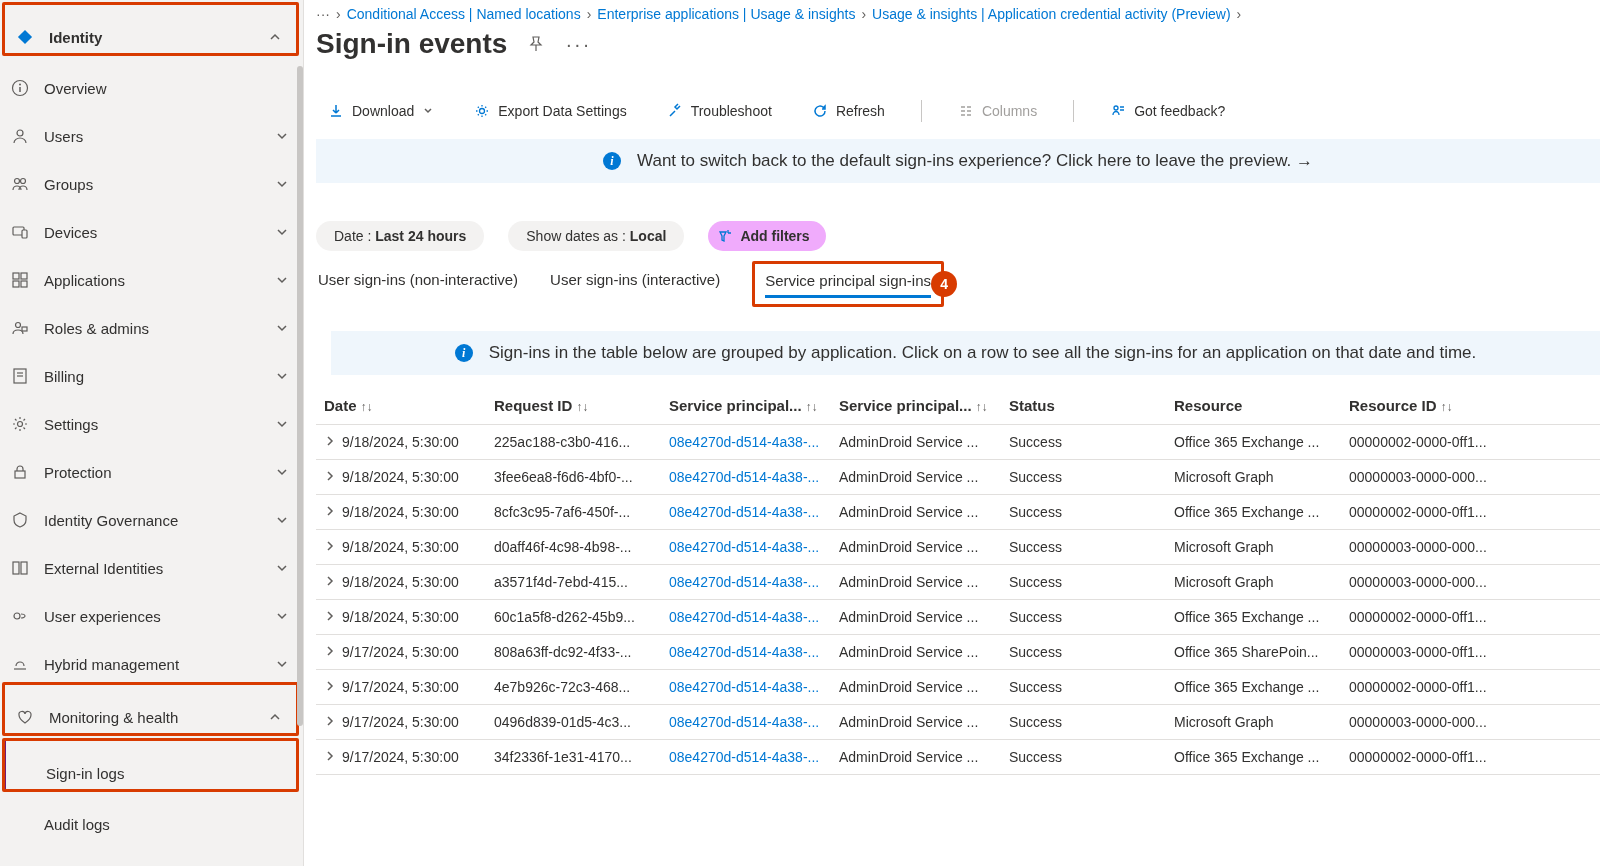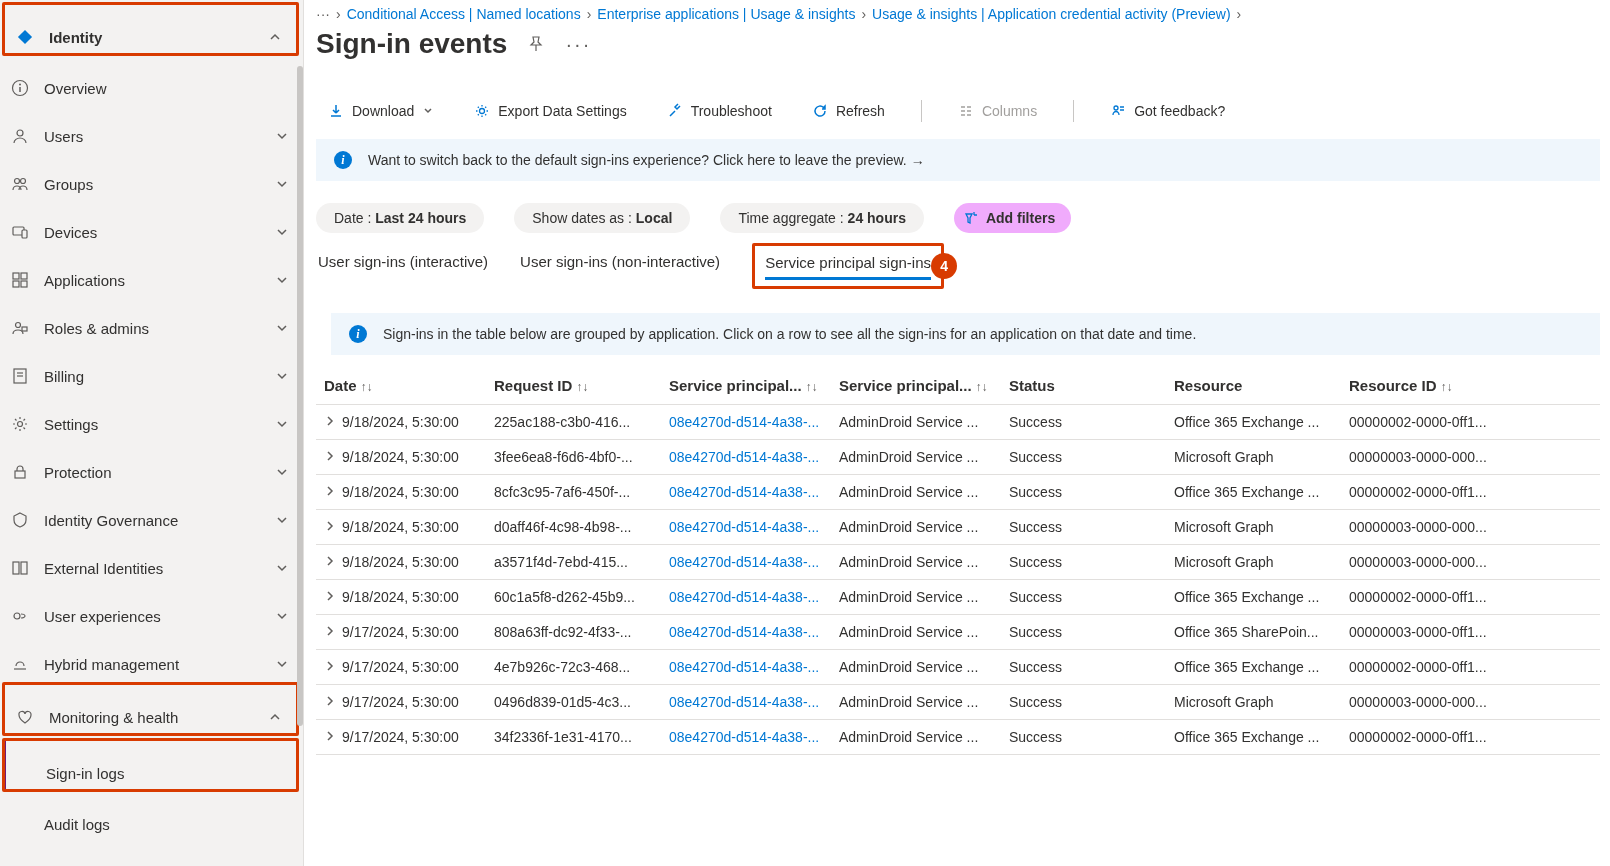--- a/index.html
+++ b/index.html
@@ -20,24 +20,24 @@
 .page-title-row { display: flex; align-items: center; gap: 20px; margin-top: 6px; }
 .page-title { font-size: 28px; font-weight: 600; }
 .pin-icon { color: #605e5c; cursor: pointer; }
 .more-icon { color: #605e5c; font-size: 20px; cursor: pointer; letter-spacing: 2px; }
 .toolbar { display: flex; align-items: center; gap: 16px; margin-top: 37px; padding-bottom: 8px; }
 .toolbar-btn { display: flex; align-items: center; gap: 8px; padding: 6px 12px; cursor: pointer; border-radius: 2px; color: #323130; }
 .toolbar-btn .icon { color: #0078d4; display: flex; align-items: center; }
 .toolbar-btn.disabled { color: #a19f9d; }
 .toolbar-btn.disabled .icon { color: #a19f9d; }
 .toolbar-sep { width: 1px; height: 22px; background: #c8c6c4; margin: 0 8px; }
-.info-banner { background: #eff6fc; padding: 12px 18px; display: flex; align-items: center; gap: 16px; margin-top: 6px; font-size: 14px; }
+.info-banner { background: #eff6fc; padding: 12px 18px; display: flex; align-items: center; gap: 16px; margin-top: 6px; font-size: 17px; justify-content: center; }
 .info-icon { color: #0078d4; width: 18px; height: 18px; border-radius: 50%; background: #0078d4; display: flex; align-items: center; justify-content: center; }
 .info-icon::before { content: "i"; color: #fff; font-style: italic; font-family: Georgia,serif; font-size: 12px; font-weight: bold; }
-.filter-row { display: flex; gap: 30px; margin-top: 22px; align-items: center; }
+.filter-row { display: flex; gap: 24px; margin-top: 38px; align-items: center; }
 .filter-pill { background: #f3f2f1; border-radius: 18px; padding: 7px 18px; font-size: 14px; cursor: pointer; }
 .filter-pill .val { font-weight: 600; }
 .add-filters { display: flex; align-items: center; gap: 6px; color: #323130; cursor: pointer; background: #f0abfc; border-radius: 18px; padding: 7px 16px 7px 10px; font-weight: bold; }
 .add-filters .icon { color: #0078d4; }
 .tabs-row { display: flex; gap: 32px; margin-top: 16px; font-size: 15px; position: relative; padding-left: 2px; }
 .tab { padding: 4px 0 10px 0; cursor: pointer; color: #323130; position: relative; }
 .tab.active { border-bottom: 3px solid #0078d4; }
 .tab-callout { border: 3px solid #d83b01; padding: 4px 10px 6px 10px; border-radius: 2px; margin-top: -6px; position: relative; }
 .tab-callout .tab { padding-bottom: 6px; }
 .info-banner.second { margin-top: 24px; margin-left: 15px; }
@@ -389,34 +389,33 @@
   </div>
 
   <div class="info-banner">
     <span class="info-icon"></span>
     <span>Want to switch back to the default sign-ins experience? Click here to leave the preview.  →</span>
   </div>
 
   <div class="filter-row">
     <div class="filter-pill"><span>Date : </span><span class="val">Last 24 hours</span></div>
     <div class="filter-pill"><span>Show dates as : </span><span class="val">Local</span></div>
-    <div class="filter-pill"><span>Time aggregate : </span><span class="val">24 hours</span></div>
     <div class="add-filters">
       <span class="icon">
           <svg width="16" height="16" viewBox="0 0 16 16">
             <path d="M10 2v3M10 5h3M2 4h6l-2 4v5l-2-1V8L2 4z" stroke="#0078d4" stroke-width="1.3" fill="none"></path>
           </svg>
         </span>
       <span>Add filters</span>
     </div>
   </div>
 
   <div class="tabs-row">
+    <div class="tab">User sign-ins (non-interactive)</div>
     <div class="tab">User sign-ins (interactive)</div>
-    <div class="tab">User sign-ins (non-interactive)</div>
     <div class="tab-callout">
       <div class="tab active">Service principal sign-ins</div>
       <span class="callout-number" style="right:-16px;">4</span>
     </div>
   </div>
 
   <div class="info-banner second">
     <span class="info-icon"></span>
     <span>Sign-ins in the table below are grouped by application. Click on a row to see all the sign-ins for an application on that date and time.</span>
   </div>

